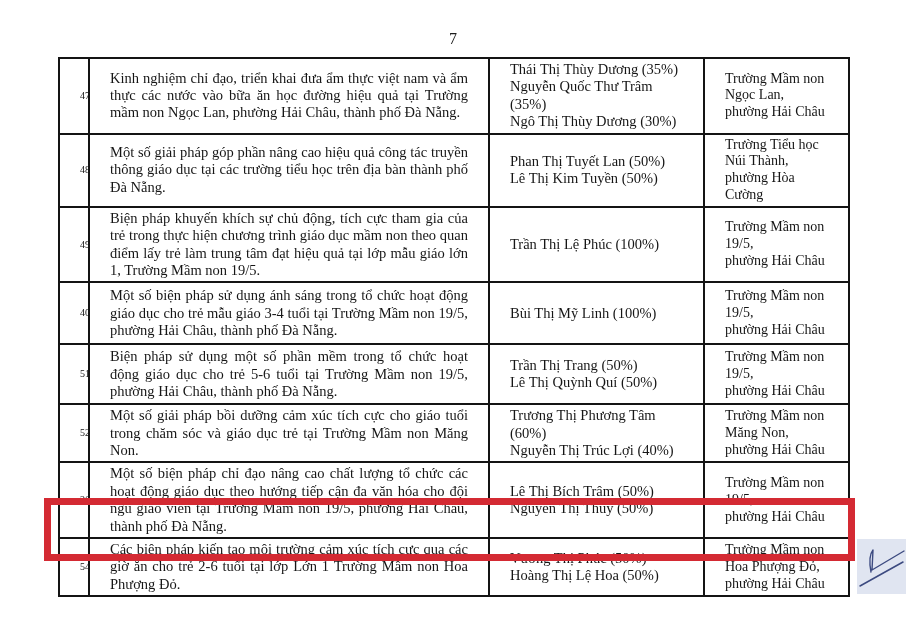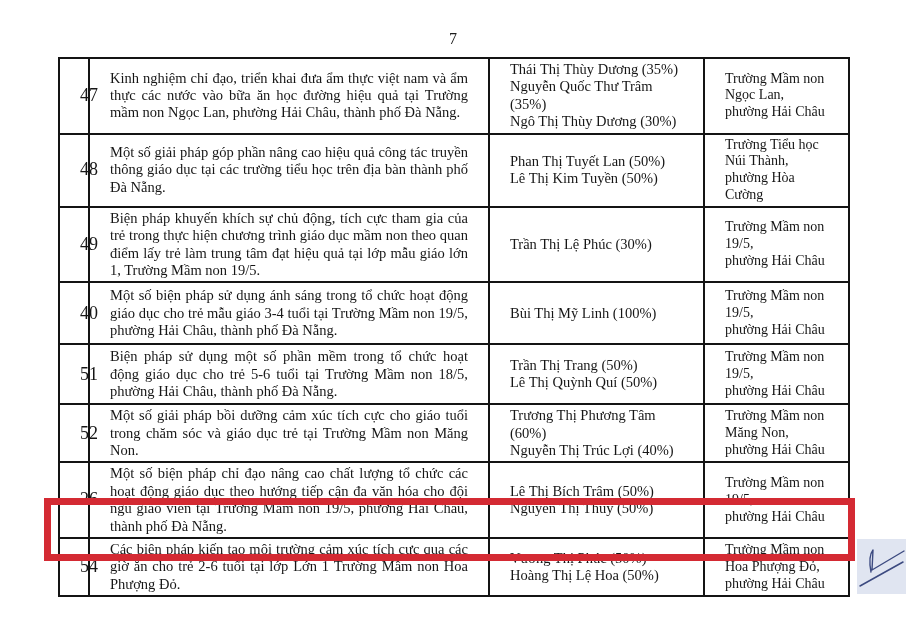--- a/index.html
+++ b/index.html
@@ -38,21 +38,21 @@
   }
   table.results td {
     border: 2px solid #141414;
     vertical-align: middle;
     padding: 2px 20px;
     line-height: 1.2;
     margin-top: 32px;
   }
   td.c-no {
     text-align: center;
-    font-size: 18px;
+    font-size: 10px;
   }
   td.c-title {
     text-align: justify;
     padding: 2px 8px 2px 9px;
   }
   td.c-authors {
     text-align: left;
     white-space: pre-line;
     line-height: 1.38;
   }
@@ -127,34 +127,34 @@
     <td class="c-title">Một số giải pháp góp phần nâng cao hiệu quả công tác truyền thông giáo dục tại các trường tiểu học trên địa bàn thành phố Đà Nẵng.</td>
     <td class="c-authors">Phan Thị Tuyết Lan (50%)
 Lê Thị Kim Tuyền (50%)</td>
     <td class="c-school">Trường Tiểu học
 Núi Thành,
 phường Hòa Cường</td>
   </tr>
         <tr>
     <td class="c-no">49</td>
     <td class="c-title">Biện pháp khuyến khích sự chủ động, tích cực tham gia của trẻ trong thực hiện chương trình giáo dục mầm non theo quan điểm lấy trẻ làm trung tâm đạt hiệu quả tại lớp mẫu giáo lớn 1, Trường Mầm non 19/5.</td>
-    <td class="c-authors">Trần Thị Lệ Phúc (30%)</td>
+    <td class="c-authors">Trần Thị Lệ Phúc (100%)</td>
     <td class="c-school">Trường Mầm non 19/5,
 phường Hải Châu</td>
   </tr>
         <tr>
     <td class="c-no">40</td>
     <td class="c-title">Một số biện pháp sử dụng ánh sáng trong tổ chức hoạt động giáo dục cho trẻ mẫu giáo 3-4 tuổi tại Trường Mầm non 19/5, phường Hải Châu, thành phố Đà Nẵng.</td>
     <td class="c-authors">Bùi Thị Mỹ Linh (100%)</td>
     <td class="c-school">Trường Mầm non 19/5,
 phường Hải Châu</td>
   </tr>
         <tr>
     <td class="c-no">51</td>
-    <td class="c-title">Biện pháp sử dụng một số phần mềm trong tổ chức hoạt động giáo dục cho trẻ 5-6 tuổi tại Trường Mầm non 18/5, phường Hải Châu, thành phố Đà Nẵng.</td>
+    <td class="c-title">Biện pháp sử dụng một số phần mềm trong tổ chức hoạt động giáo dục cho trẻ 5-6 tuổi tại Trường Mầm non 19/5, phường Hải Châu, thành phố Đà Nẵng.</td>
     <td class="c-authors">Trần Thị Trang (50%)
 Lê Thị Quỳnh Quí (50%)</td>
     <td class="c-school">Trường Mầm non 19/5,
 phường Hải Châu</td>
   </tr>
         <tr>
     <td class="c-no">52</td>
     <td class="c-title">Một số giải pháp bồi dưỡng cảm xúc tích cực cho giáo tuổi trong chăm sóc và giáo dục trẻ tại Trường Mầm non Măng Non.</td>
     <td class="c-authors">Trương Thị Phương Tâm (60%)
 Nguyễn Thị Trúc Lợi (40%)</td>

